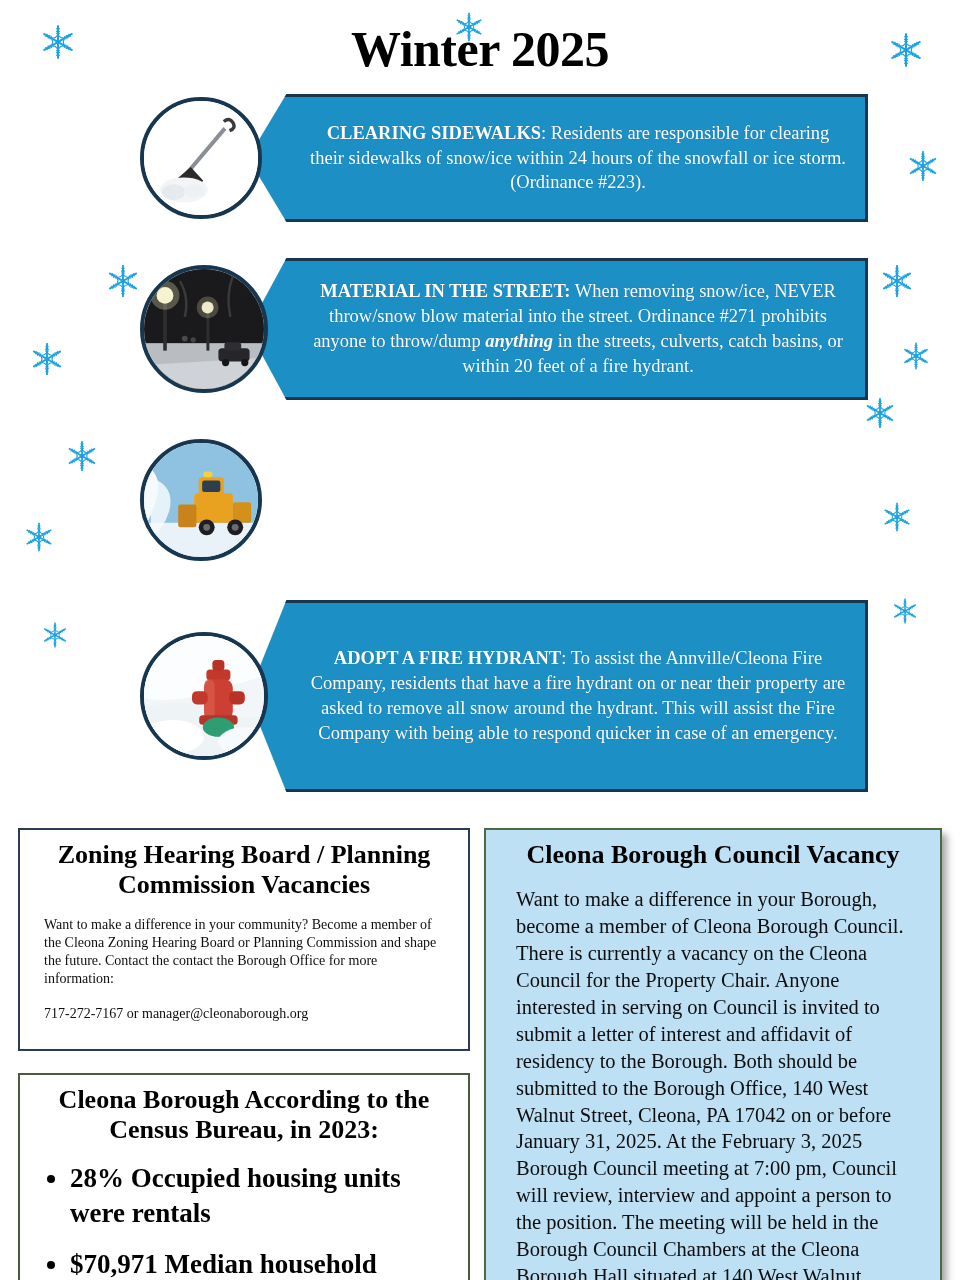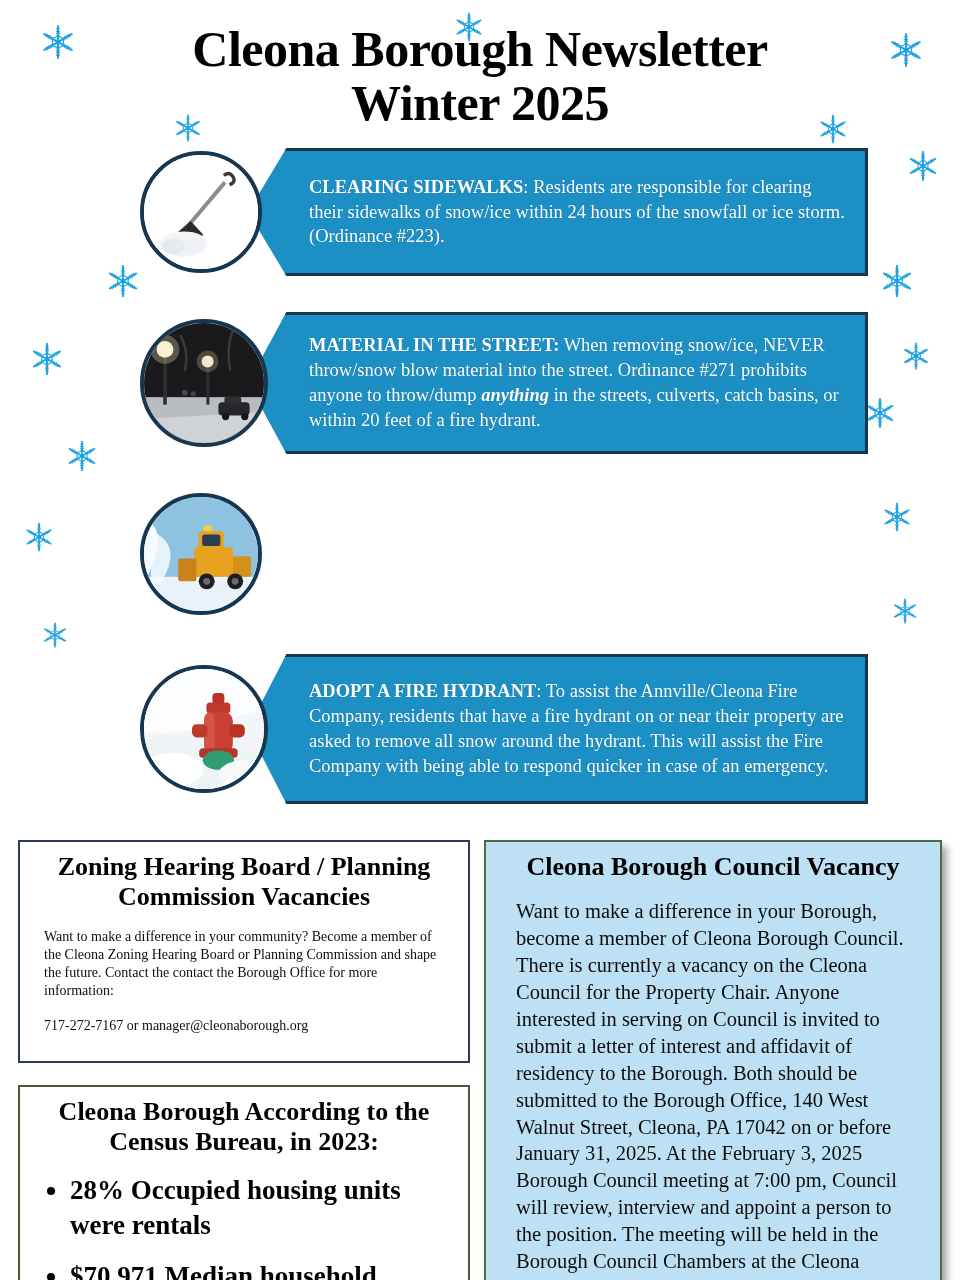--- a/index.html
+++ b/index.html
@@ -32,35 +32,35 @@
   }
 
   
   .banners { position:relative; z-index:3; margin-top: 18px; }
   .banner-row {
     position:relative;
     height: 128px;
     margin-bottom: 36px;
   }
   .banner-row.tall { height: 142px; }
-  .banner-row.tall2 { height: 150px; }
+  .banner-row.tall2 { height: 192px; }
 
   .banner-shape {
     position:absolute;
     left: 248px;
     right: 92px;
     top: 0; bottom: 0;
     background: #1C8FC5;
     border: 3px solid #17364F;
     clip-path: polygon(0% 50%, 6.2% 0%, 100% 0%, 100% 100%, 6.2% 100%);
     display:flex; align-items:center; justify-content:center;
   }
   .banner-text {
     color:#ffffff;
-    text-align:left;
+    text-align:center;
     font-size: 18.5px;
     line-height: 1.35;
     padding: 4px 18px 4px 58px;
     text-shadow: 0 0 1px rgba(0,0,0,.25);
   }
   .banner-text b { font-weight:bold; }
   .banner-text i { font-style:italic; font-weight:bold; }
 
   .banner-circle {
     position:absolute;
@@ -871,21 +871,20 @@
           <rect x="48.5" y="14" width="3" height="13" rx="1" transform="rotate(-42 50 20)" fill="#1CA2E0"></rect>
           <rect x="48.5" y="26" width="3" height="16" rx="1" transform="rotate(45 50 32)" fill="#1CA2E0"></rect>
           <rect x="48.5" y="26" width="3" height="16" rx="1" transform="rotate(-45 50 32)" fill="#1CA2E0"></rect>
         </g>
         <circle cx="50" cy="50" r="6" fill="#1CA2E0"></circle>
       </svg>
     </div>
   </div>
 
 <div class="header">
-  <div class="title-line">Cleona Borough Newsletter</div>
   <div class="title-line">Winter 2025</div>
 </div>
 
 <div class="banners">
 
   <div class="banner-row">
     <div class="banner-shape">
       <div class="banner-text">
         <b>CLEARING SIDEWALKS</b><span>: </span><span>Residents are responsible for clearing their sidewalks of snow/ice within 24 hours of the snowfall or ice storm. (Ordinance #223).</span>
       </div>

